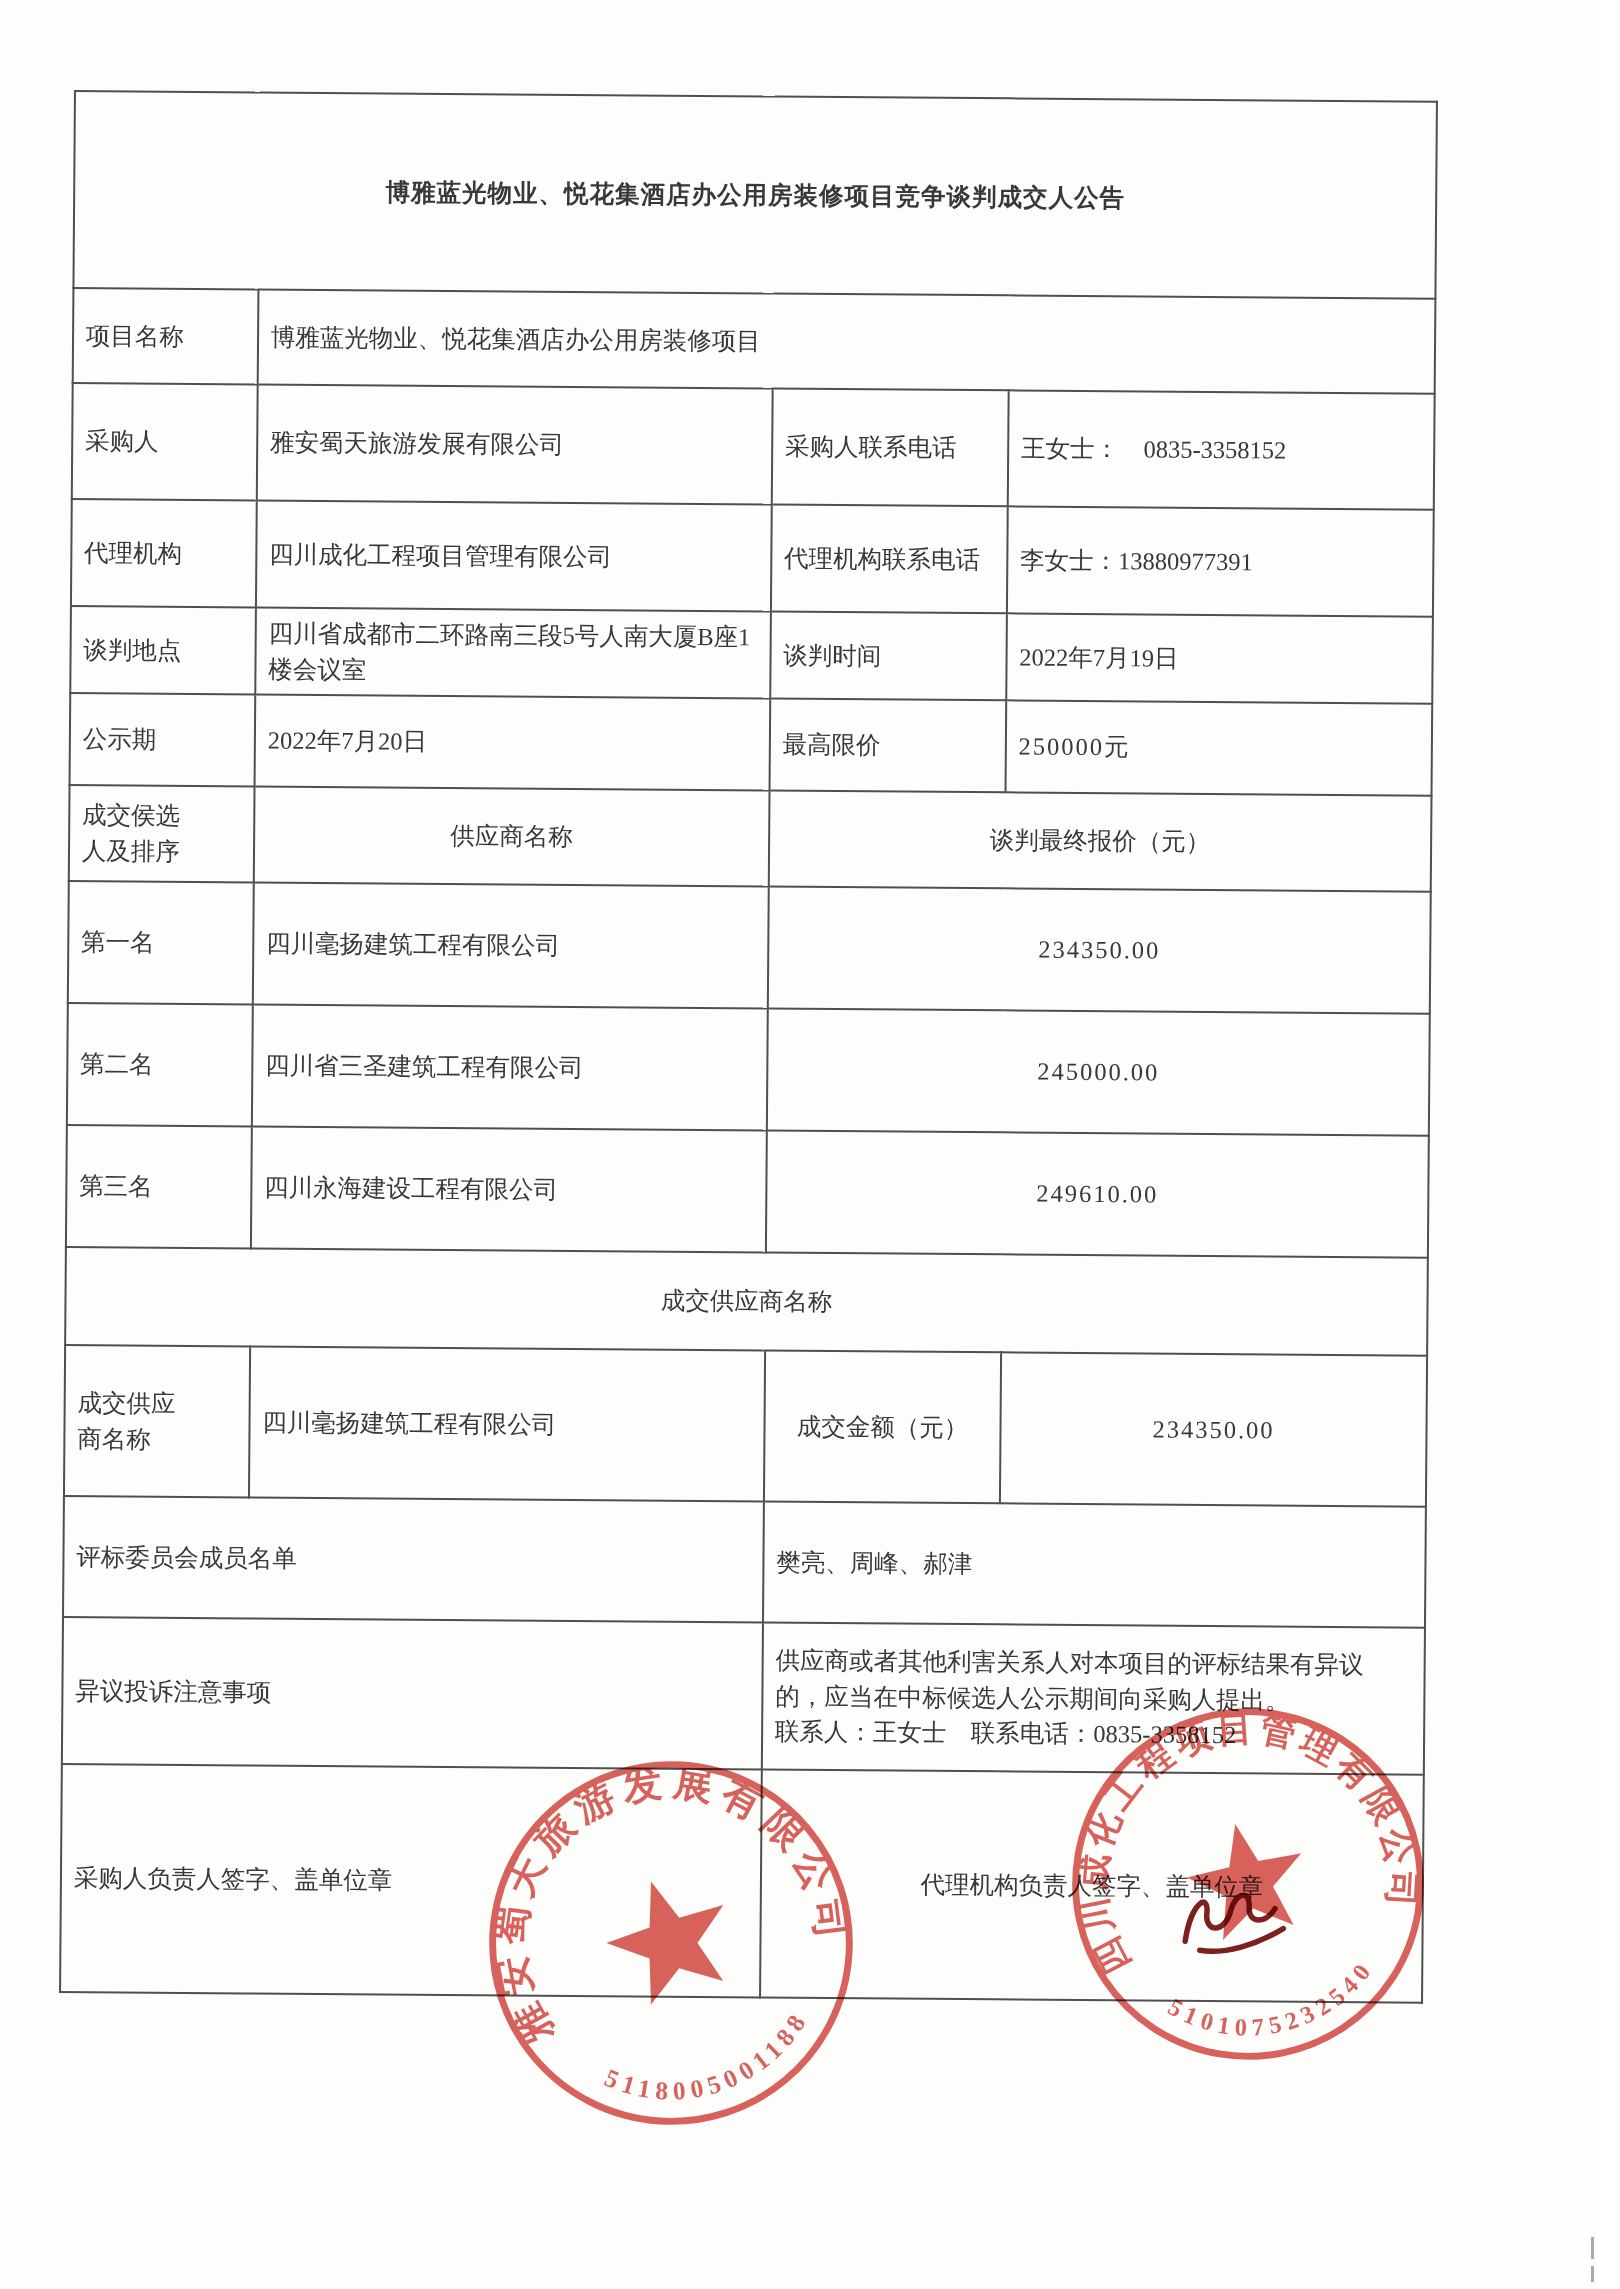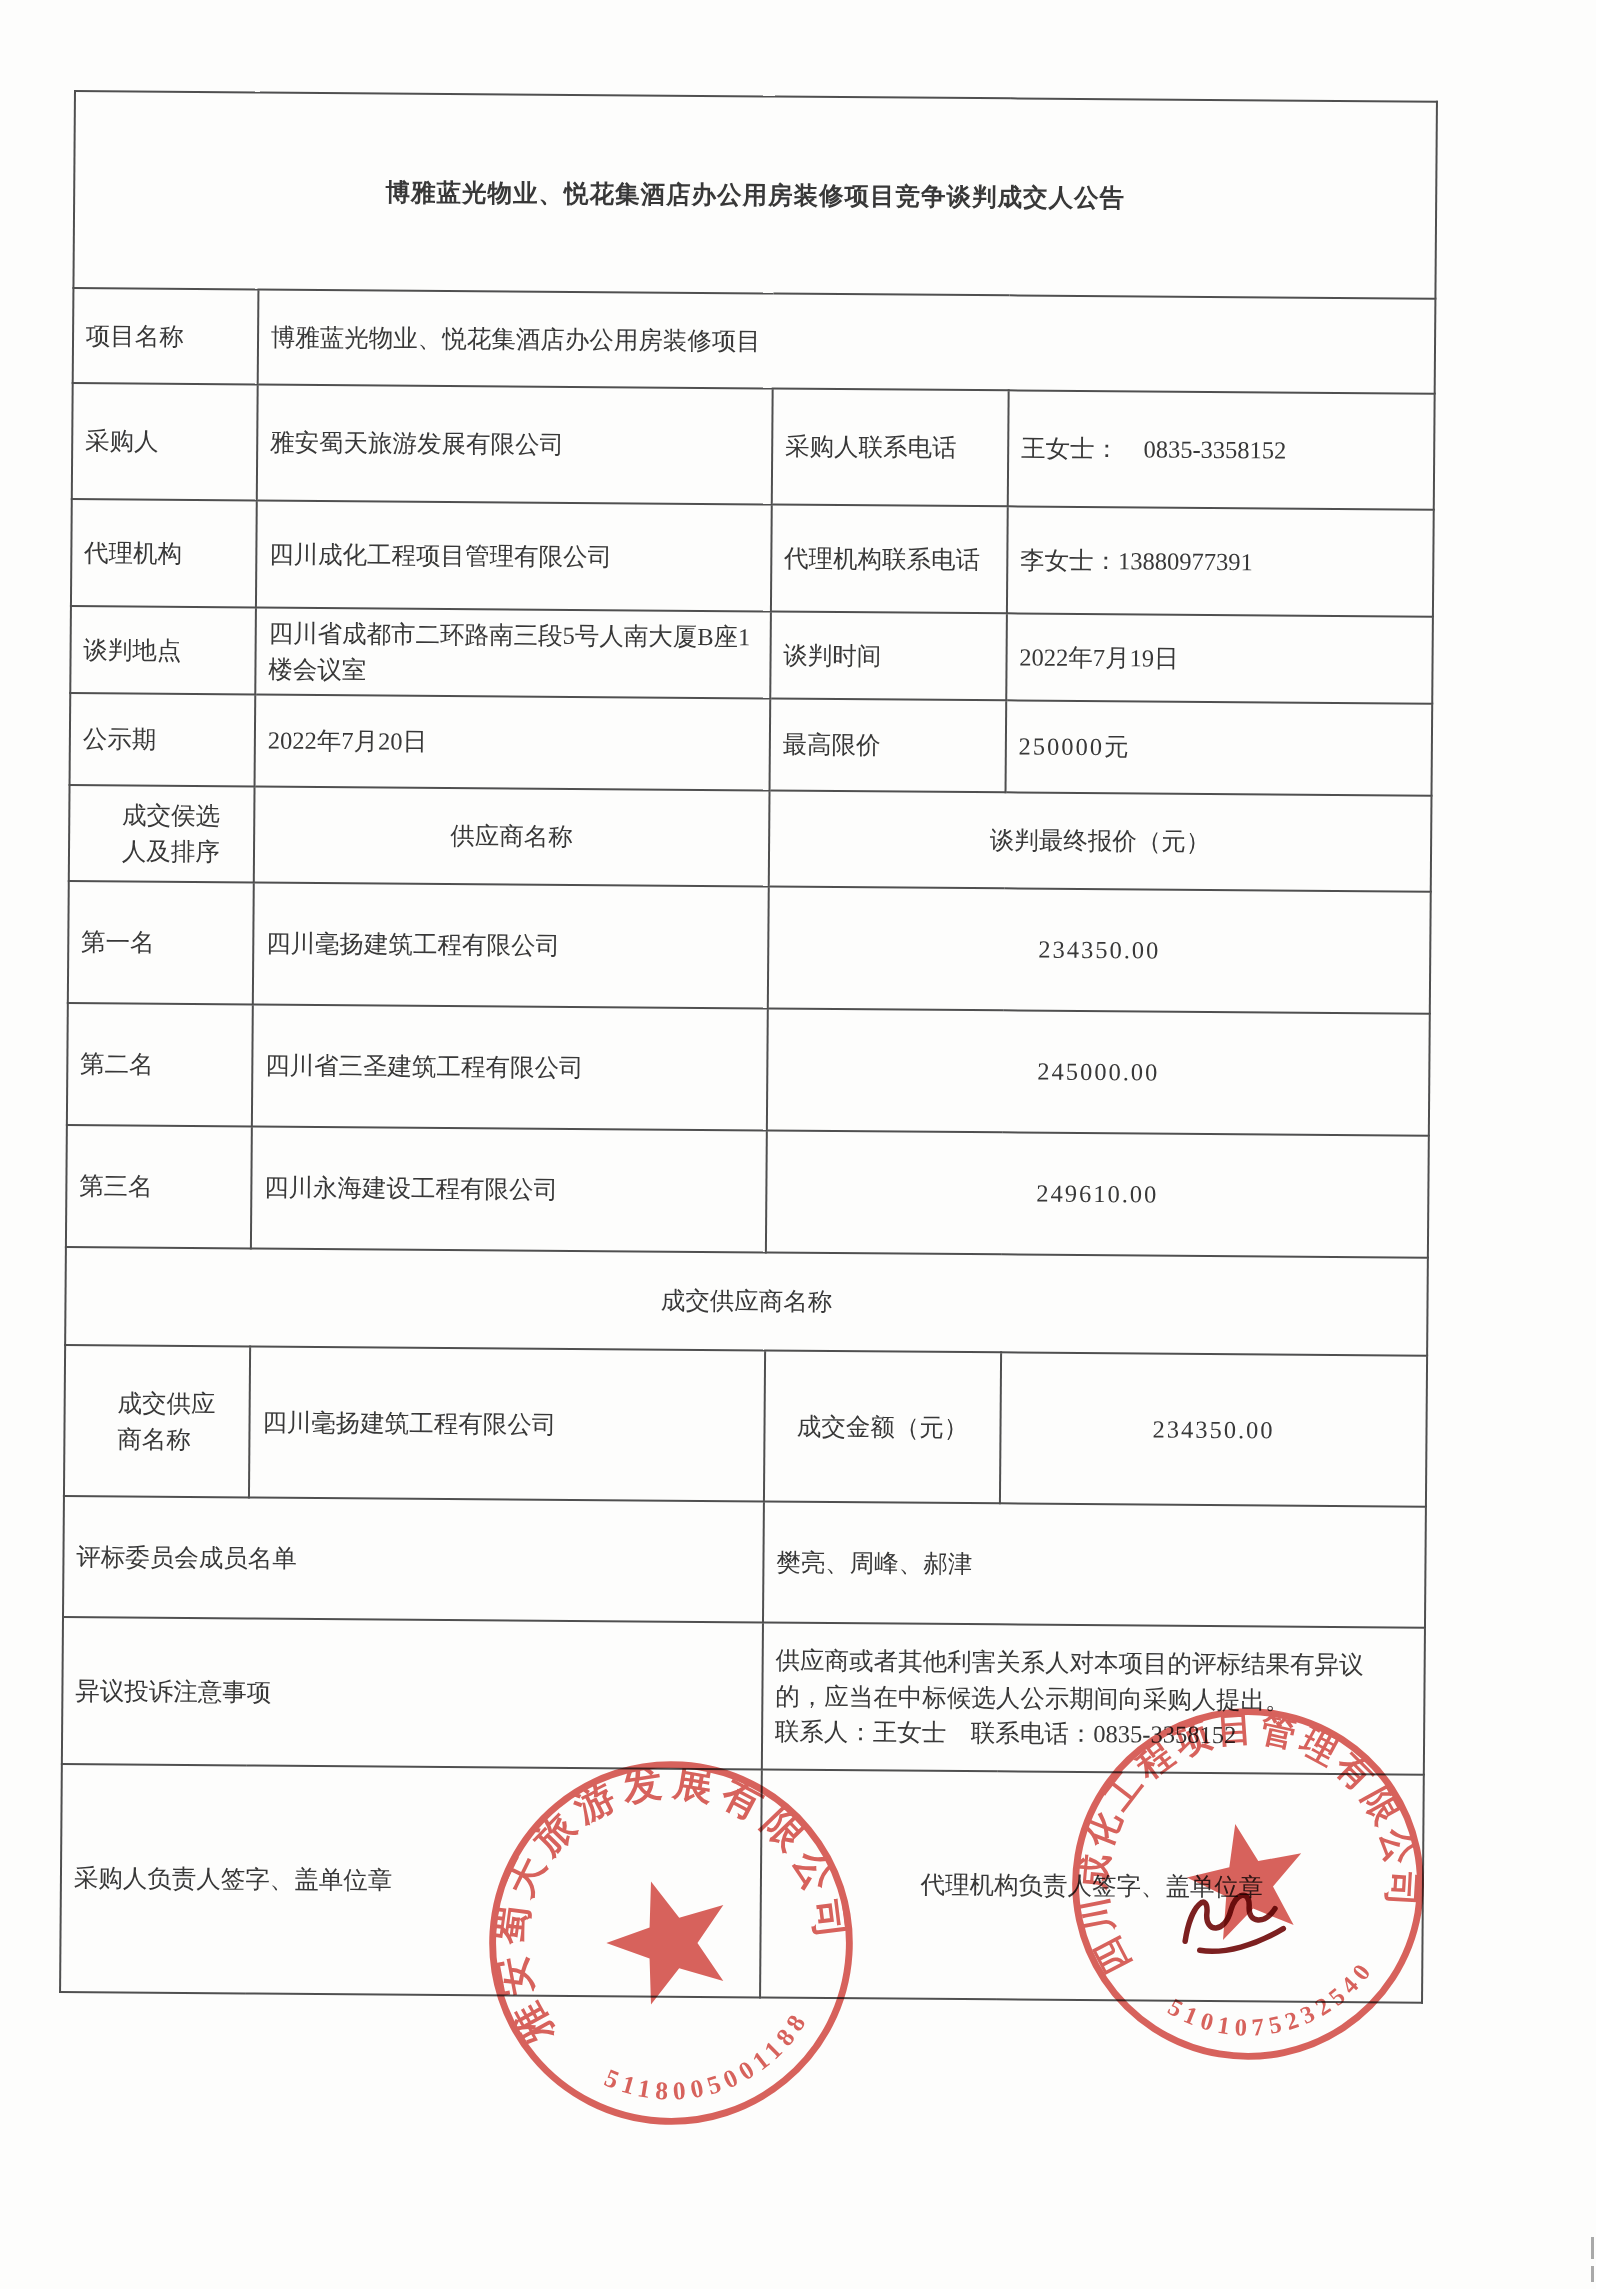--- a/index.html
+++ b/index.html
@@ -17,21 +17,21 @@
     padding:5.9px 11.8px;font-size:24.5px;line-height:1.45;color:#383838;
     overflow:hidden;word-break:break-all;
   }
   .r-title{height:197px;} .r-proj{height:95px;} .r-purch{height:116px;}
   .r-agency{height:107px;} .r-venue{height:87px;} .r-public{height:92px;}
   .r-chead{height:96px;} .r-rank{height:122px;}
   .r-merge{height:98px;} .r-winner{height:151px;} .r-comm{height:121px;}
   .r-obj{height:147px;} .r-sign{height:228px;}
   .title-cell{text-align:center;font-weight:bold;font-size:27.4px;letter-spacing:1px;color:#333;}
   .ctr{text-align:center;}
-  .narrow4{display:inline-block;width:106px;margin-left:40px;}
+  .narrow4{display:inline-block;width:106px;}
   .merge-cell{text-align:center;padding-left:167px;font-size:24.5px;}
   .num{letter-spacing:2px;}
   .obj-line{margin:0;}
   
   .stamp{position:absolute;mix-blend-mode:multiply;opacity:0.84;}
   .stamp-border{fill:none;stroke:#d2453e;}
   .stamp-text{fill:#d2453e;font-family:"Liberation Serif",serif;font-weight:bold;}
   .stamp-star{fill:#d2453e;}
   .sig-svg{position:absolute;mix-blend-mode:multiply;}
   .sig-path{fill:none;stroke:#7d2020;stroke-width:5;stroke-linecap:round;}

